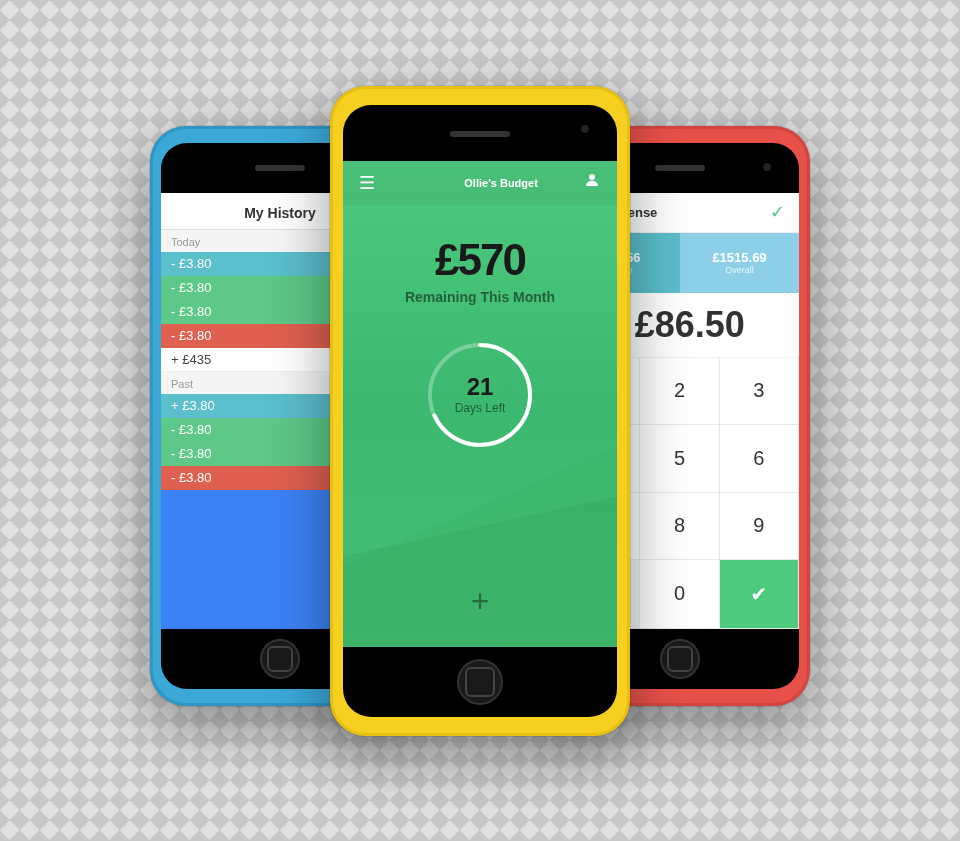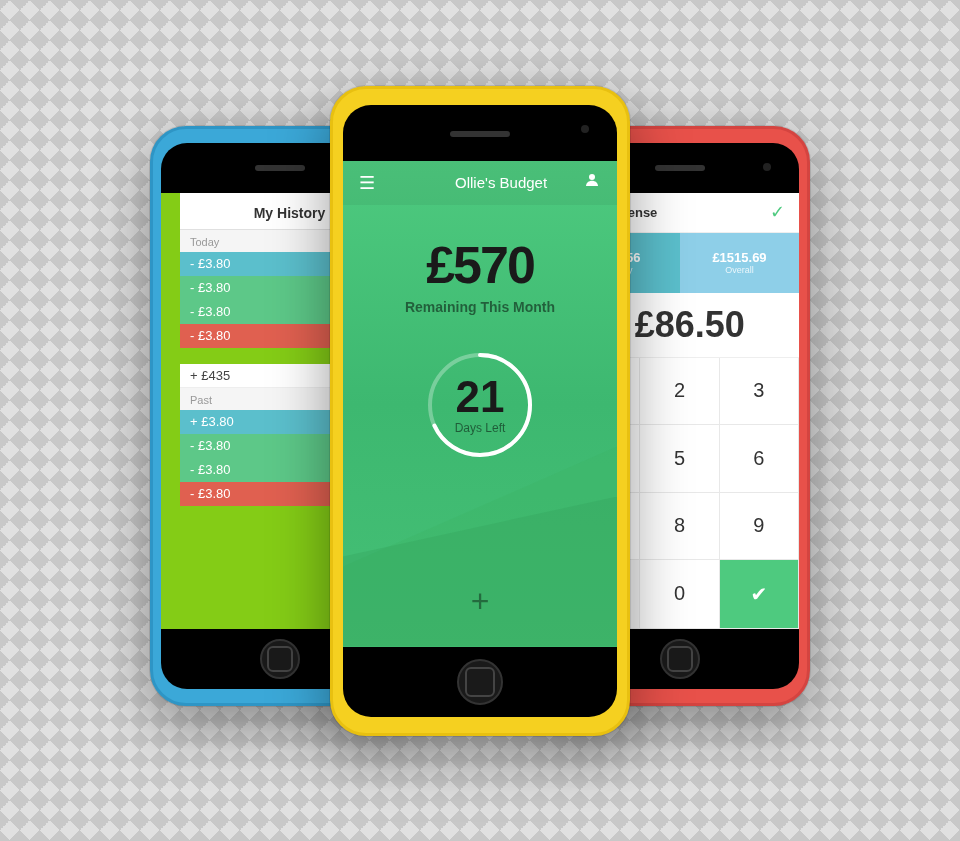--- a/index.html
+++ b/index.html
@@ -191,22 +191,21 @@
     }
     .home-button-center::after {
       width: 26px;
       height: 26px;
     }
 
     
     .history-screen {
       width: 100%;
       height: 100%;
-      background: #84cc16;
-      padding-left: 19px;
+      background: #3b82f6;
     }
 
     .history-header {
       text-align: center;
       padding: 12px 0 8px;
       font-size: 14px;
       font-weight: 600;
       color: #333;
       background: #fff;
       border-bottom: 1px solid #e0e0e0;
@@ -225,21 +224,21 @@
       justify-content: space-between;
       padding: 0 10px;
       height: 24px;
       font-size: 13px;
       font-weight: 500;
     }
 
     .history-item.green { background: #5dc888; color: #fff; }
     .history-item.teal { background: #5bbfcc; color: #fff; }
     .history-item.red { background: #e06050; color: #fff; }
-    .history-item.white { background: #fff; color: #444; border-bottom: 1px solid #eee; margin-top: 16px; }
+    .history-item.white { background: #fff; color: #444; border-bottom: 1px solid #eee; }
 
     .history-item .date {
       font-size: 10px;
       color: rgba(255,255,255,0.8);
     }
 
     
     .budget-screen {
       display: flex;
       flex-direction: column;
@@ -254,39 +253,39 @@
       align-items: center;
       justify-content: space-between;
       width: 100%;
       padding: 0 16px;
       height: 44px;
       background: rgba(0,0,0,0.05);
     }
 
     .budget-header-title {
       color: #fff;
-      font-size: 15px;
-      font-weight: 400;
+      font-size: 11px;
+      font-weight: 700;
       margin-left: 44px;
     }
 
     .menu-icon {
       color: #fff;
       font-size: 18px;
       cursor: pointer;
     }
 
     .profile-icon {
       color: #fff;
       font-size: 18px;
       cursor: pointer;
     }
 
     .budget-amount {
-      font-size: 52px;
+      font-size: 44px;
       font-weight: 700;
       color: #1a1a1a;
       margin-top: 30px;
       letter-spacing: -2px;
     }
 
     .budget-label {
       font-size: 14px;
       color: rgba(0,0,0,0.5);
       margin-top: 4px;
@@ -306,21 +305,21 @@
 
     .circle-content {
       position: absolute;
       top: 50%;
       left: 50%;
       transform: translate(-50%, -50%);
       text-align: center;
     }
 
     .days-number {
-      font-size: 44px;
+      font-size: 24px;
       font-weight: 700;
       color: #1a1a1a;
       line-height: 1;
     }
 
     .days-label {
       font-size: 12px;
       color: rgba(0,0,0,0.5);
       margin-top: 2px;
     }

